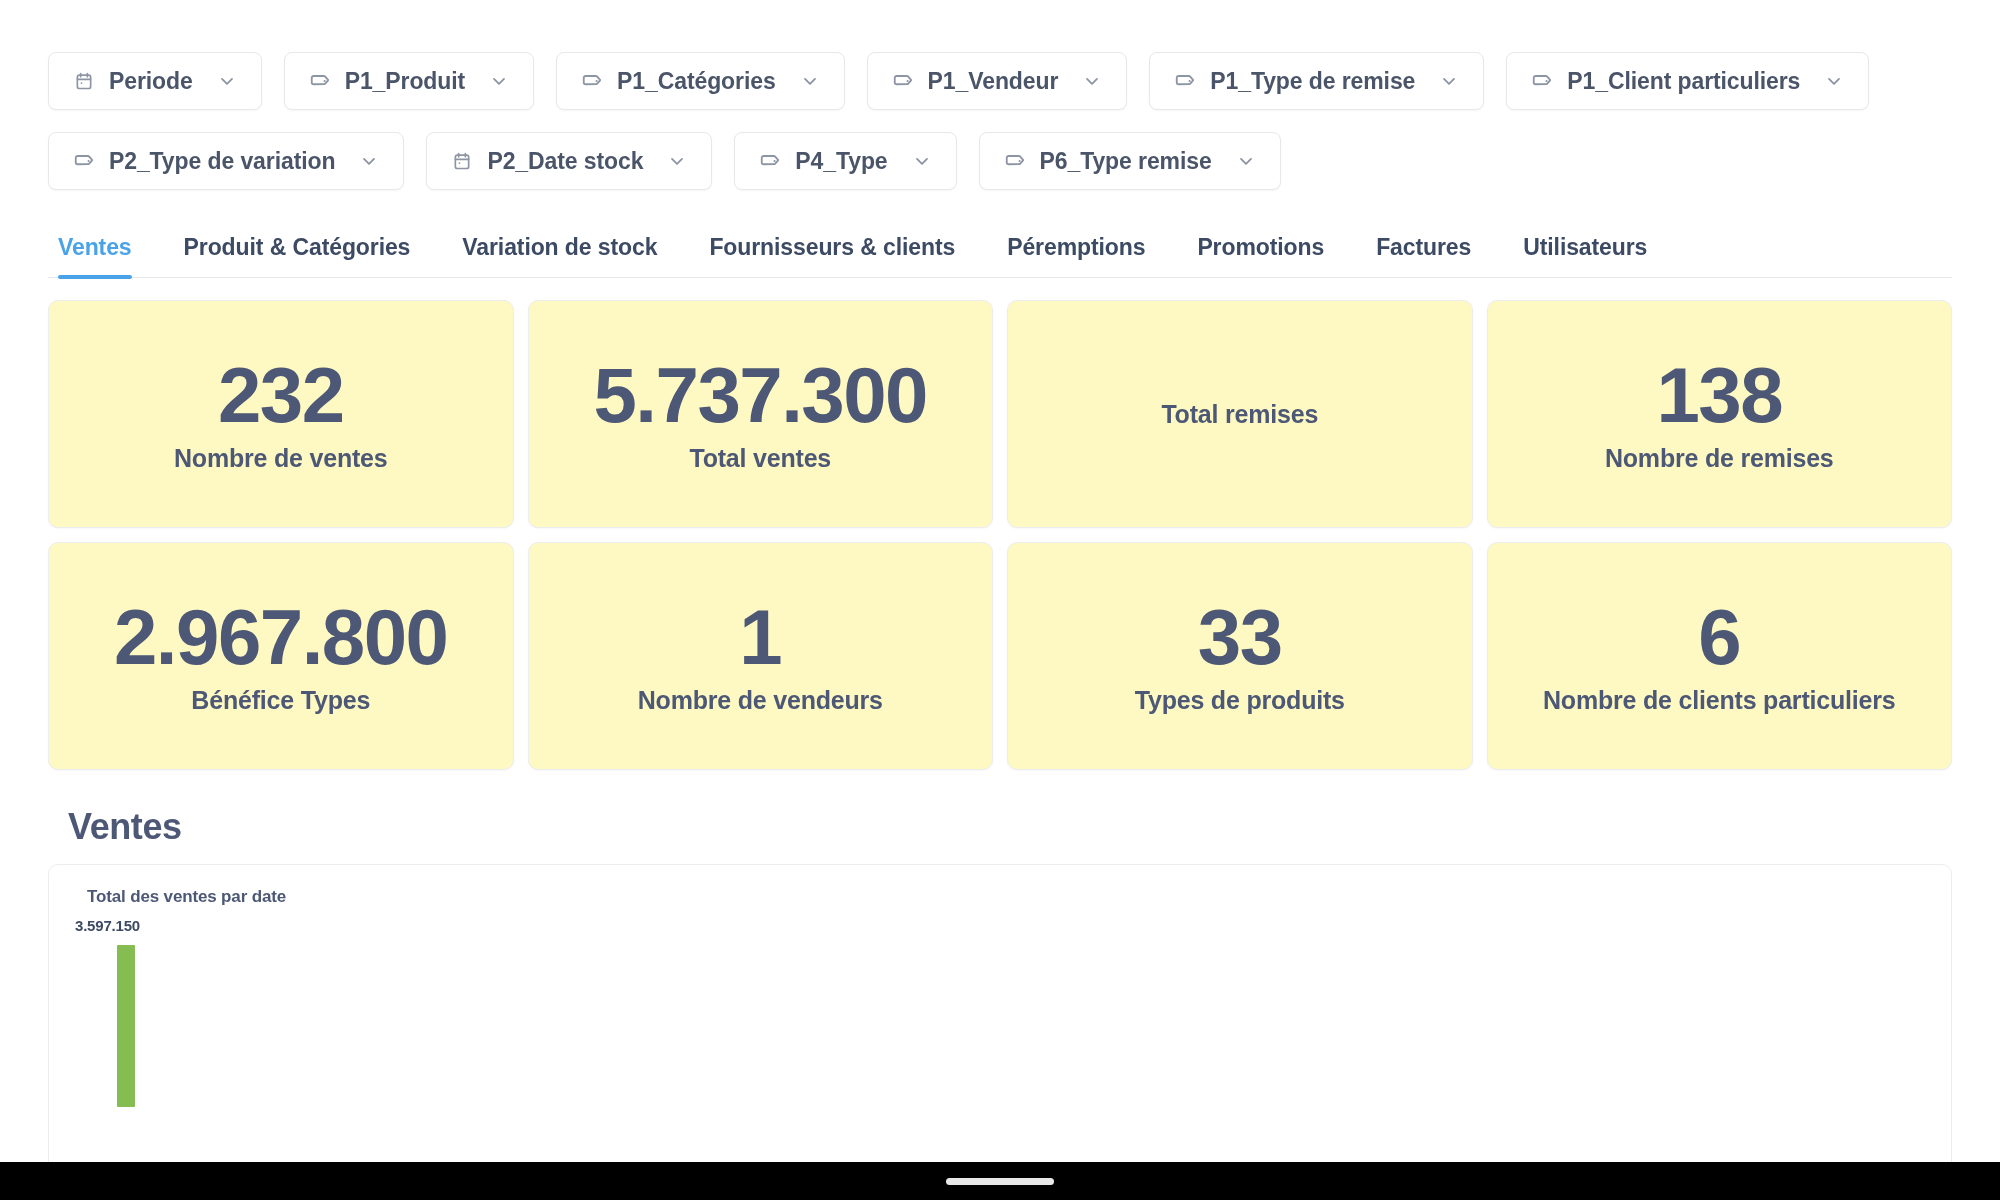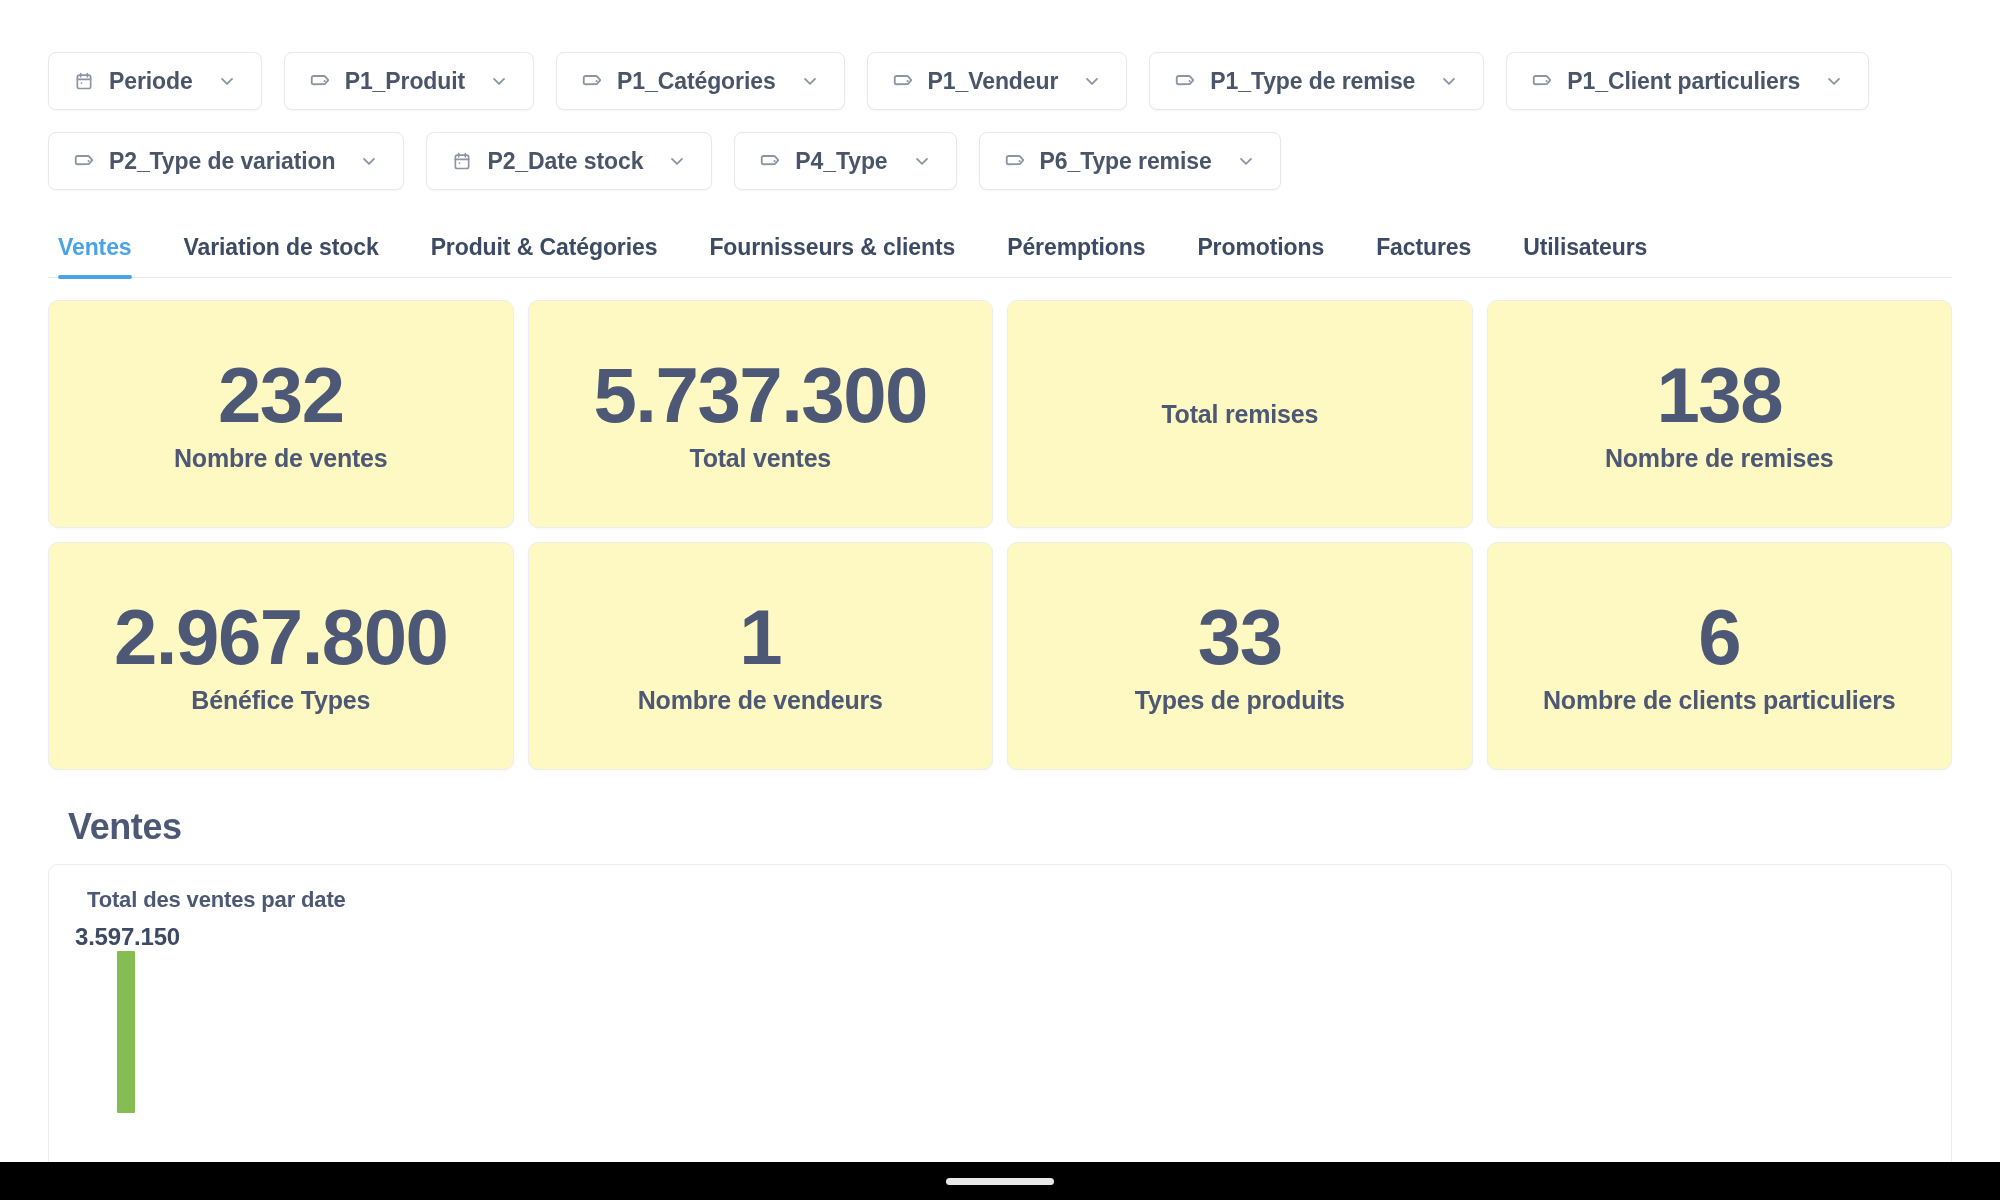--- a/index.html
+++ b/index.html
@@ -162,35 +162,35 @@
     background: #ffffff;
     border: 1.5px solid #ebedf0;
     border-radius: 10px;
     flex: 1 1 auto;
     padding: 22px 26px 0 26px;
     position: relative;
     overflow: hidden;
   }
 
   .chart-title {
-    font-size: 22px;
+    font-size: 17px;
     font-weight: 600;
     color: #4c5875;
     letter-spacing: -0.15px;
     margin-left: 12px;
   }
 
   .chart-area {
     position: relative;
     margin-top: 10px;
     height: 150px;
   }
 
   .bar-datalabel {
-    font-size: 24px;
+    font-size: 15px;
     font-weight: 700;
     color: #3d4a63;
     position: absolute;
     left: 0;
     top: 0;
     letter-spacing: -0.2px;
   }
 
   .bar {
     position: absolute;
@@ -367,22 +367,22 @@
           <svg width="20" height="20" viewBox="0 0 24 24" fill="none" stroke="currentColor" stroke-width="2.2" stroke-linecap="round" stroke-linejoin="round">
             <path d="M6 9.5l6 6 6-6"></path>
           </svg>
         </span>
       </div>
     </div>
 
   <div class="tabs-wrap">
     <div class="tabs" id="tab-list">
         <div class="tab active">Ventes</div>
+        <div class="tab">Produit &amp; Catégories</div>
         <div class="tab">Variation de stock</div>
-        <div class="tab">Produit &amp; Catégories</div>
         <div class="tab">Fournisseurs &amp; clients</div>
         <div class="tab">Péremptions</div>
         <div class="tab">Promotions</div>
         <div class="tab">Factures</div>
         <div class="tab">Utilisateurs</div>
       </div>
   </div>
 
   <div class="kpi-grid" id="kpi-grid">
       <div class="kpi-card">

